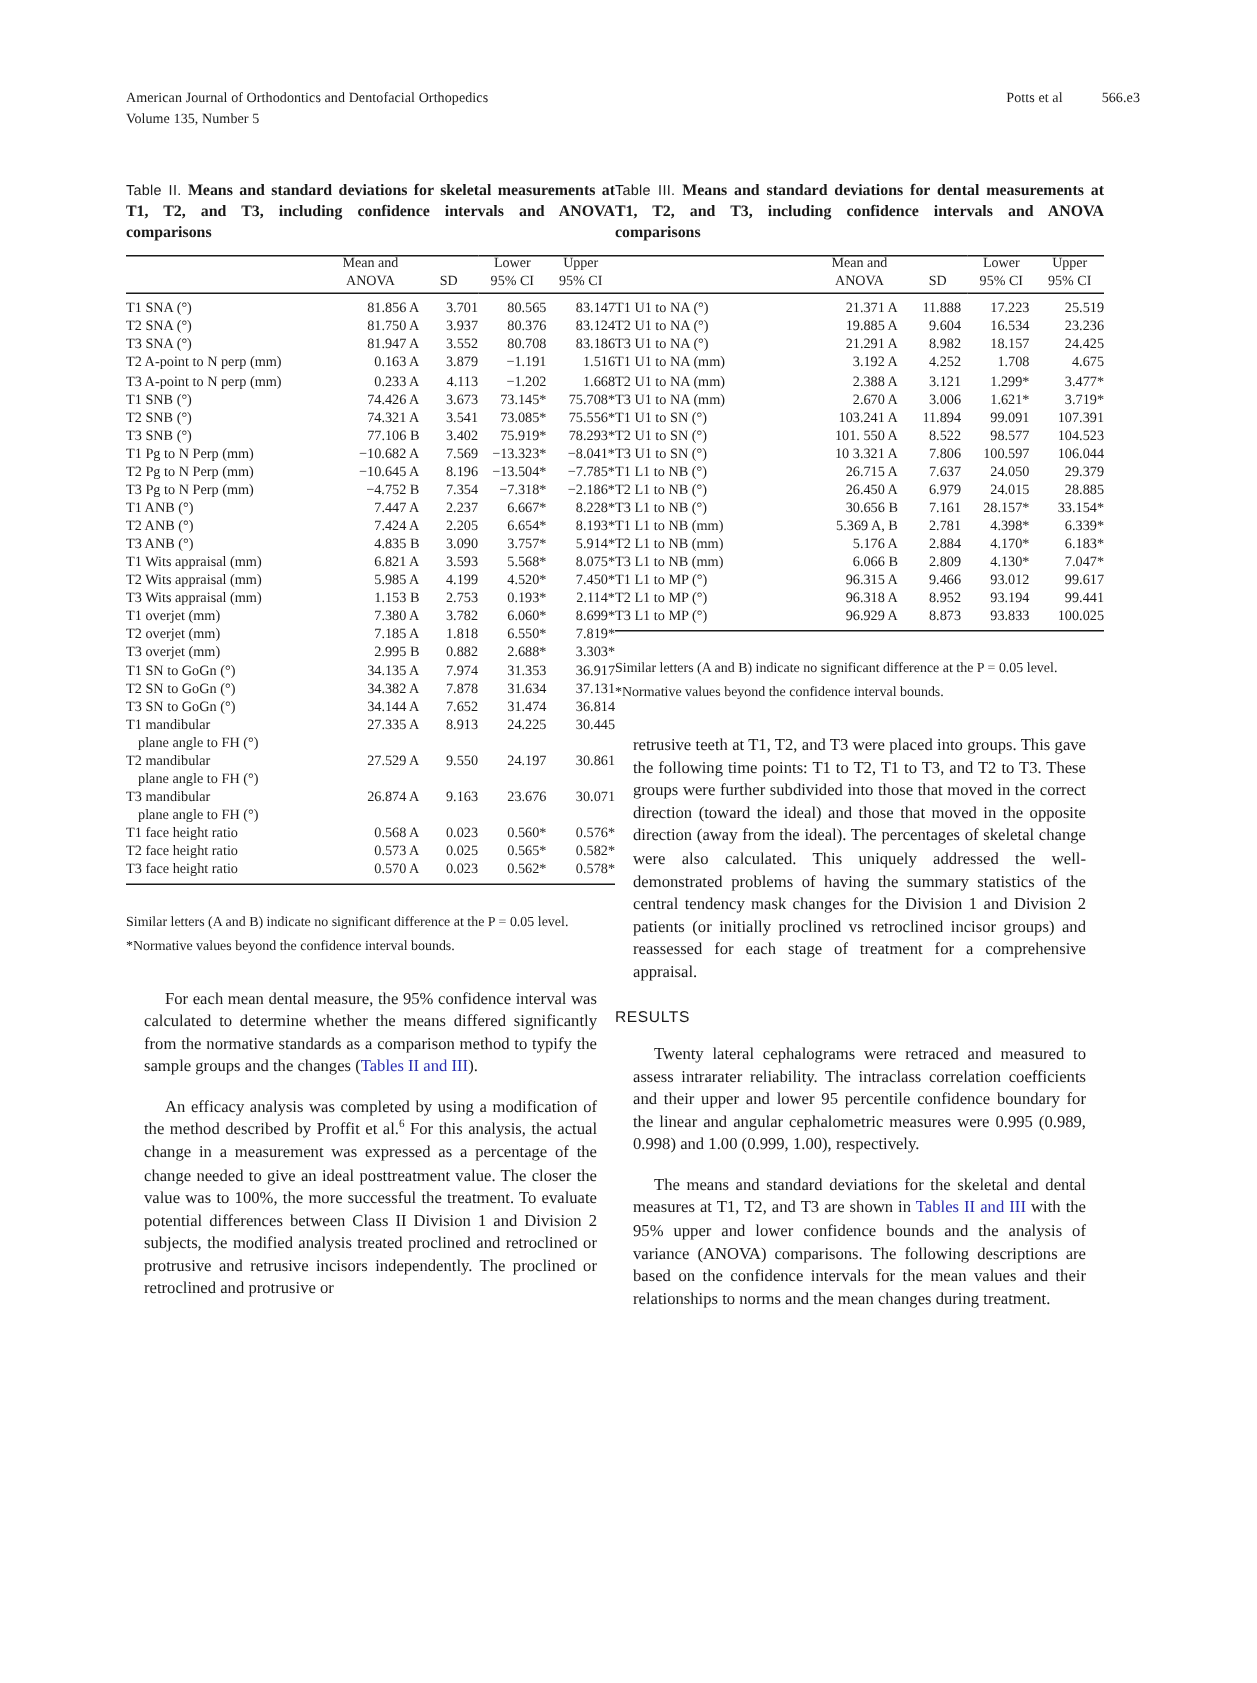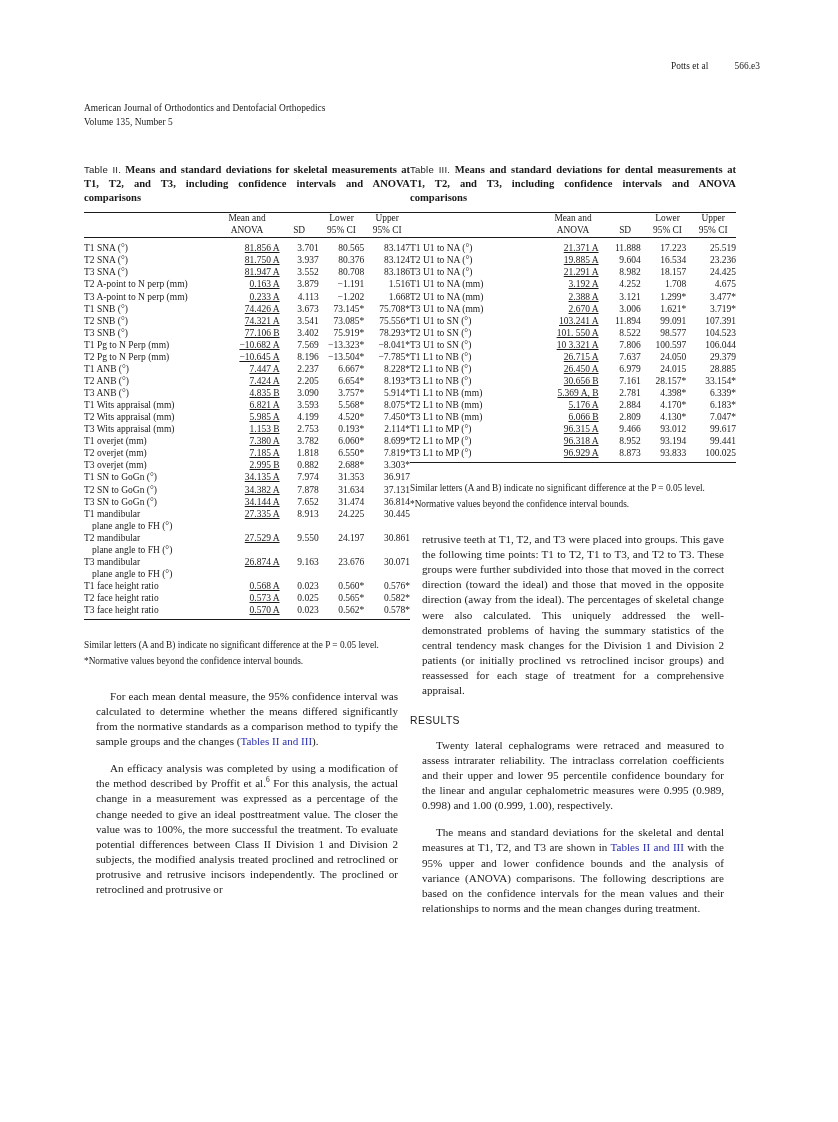--- a/index.html
+++ b/index.html
@@ -27,21 +27,21 @@
   
   .runhead {
     display: flex;
     justify-content: space-between;
     align-items: flex-start;
     font-size: 9.4px;
     line-height: 1.45;
     letter-spacing: 0.05px;
     margin-bottom: 34px;
   }
-  .runhead-left { text-align: left; margin-top: 42px; }
+  .runhead-left { text-align: left; }
   .runhead-right {
     text-align: center;
     white-space: nowrap;
     padding-top: 0px;
   }
   .runhead-right .pg { margin-left: 26px; }
 
   
   .cols {
     display: flex;
@@ -96,21 +96,21 @@
   thead th span { display: block; white-space: nowrap; }
 
   tbody td {
     padding: 0.9px 0;
     line-height: 1.27;
     white-space: nowrap;
   }
   tbody tr:first-child td { padding-top: 4.5px; }
   td.lbl  { text-align: left; }
   td.lbl .indent { display: inline-block; padding-left: 8px; }
-  td.mean { text-align: right; padding-right: 2px; text-decoration: underline; }
+  td.mean { text-align: right; padding-right: 2px; }
   td.sd   { text-align: right; padding-right: 1px; }
   td.low  { text-align: right; padding-right: 1px; }
   td.up   { text-align: right; padding-right: 0px; }
 
   
   table.t3 td.mean { padding-right: 7px; }
   table.t3 td.sd   { padding-right: 4px; }
   table.t3 td.low  { padding-right: 4px; }
 
   .tbl-foot {
@@ -253,20 +253,27 @@
               <td class="up">−8.041*</td>
             </tr>
             <tr>
               <td class="lbl">T2 Pg to N Perp (mm)</td>
               <td class="mean">−10.645 A</td>
               <td class="sd">8.196</td>
               <td class="low">−13.504*</td>
               <td class="up">−7.785*</td>
             </tr>
             <tr>
+              <td class="lbl">T3 Pg to N Perp (mm)</td>
+              <td class="mean">−4.752 B</td>
+              <td class="sd">7.354</td>
+              <td class="low">−7.318*</td>
+              <td class="up">−2.186*</td>
+            </tr>
+            <tr>
               <td class="lbl">T1 ANB (°)</td>
               <td class="mean">7.447 A</td>
               <td class="sd">2.237</td>
               <td class="low">6.667*</td>
               <td class="up">8.228*</td>
             </tr>
             <tr>
               <td class="lbl">T2 ANB (°)</td>
               <td class="mean">7.424 A</td>
               <td class="sd">2.205</td>

